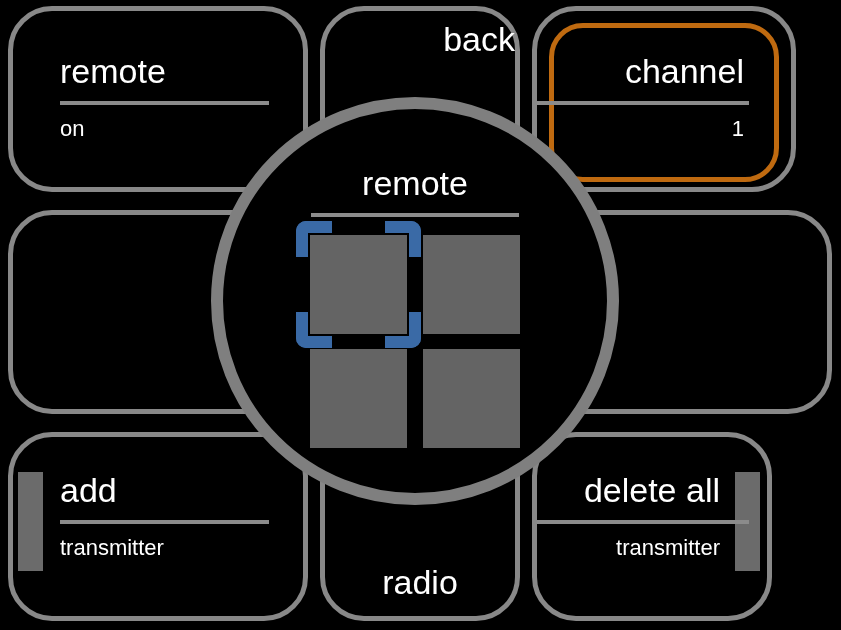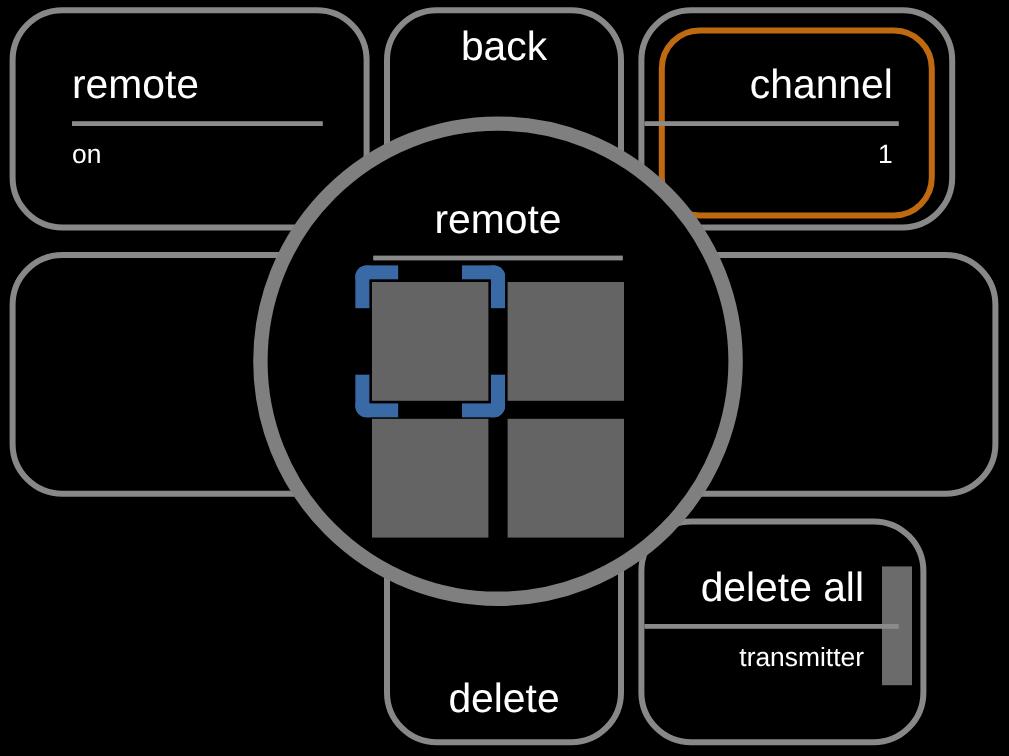--- a/index.html
+++ b/index.html
@@ -51,21 +51,21 @@
   .card-content.left  .rule { width: 209px; }
   .card-content.right .rule { width: 212px; margin-left: auto; }
   .card-sub {
     font-size: 22px;
     line-height: 32px;
     white-space: nowrap;
   }
 
   .label-top {
     margin-top: 8px;
-    text-align: center;
+    text-align: right;
     font-size: 34px;
     line-height: 40px;
   }
   .label-bottom {
     position: absolute;
     bottom: 14px;
     left: 0;
     width: 100%;
     text-align: center;
     font-size: 34px;
@@ -164,23 +164,31 @@
       <div class="card-title">channel</div>
       <div class="rule"></div>
       <div class="card-sub">1</div>
     </div>
   </div>
 
   <div class="card pos-ml"></div>
   <div class="card pos-mc"></div>
   <div class="card pos-mr"></div>
 
+  <div class="card pos-bl">
+    <div class="edge-bar bar-left"></div>
+    <div class="card-content left">
+      <div class="card-title">add</div>
+      <div class="rule"></div>
+      <div class="card-sub">transmitter</div>
+    </div>
+  </div>
 
   <div class="card pos-bc">
-    <div class="label-bottom">delete</div>
+    <div class="label-bottom">radio</div>
   </div>
 
   <div class="card pos-br">
     <div class="edge-bar bar-right"></div>
     <div class="card-content right">
       <div class="card-title">delete all</div>
       <div class="rule"></div>
       <div class="card-sub">transmitter</div>
     </div>
   </div>

